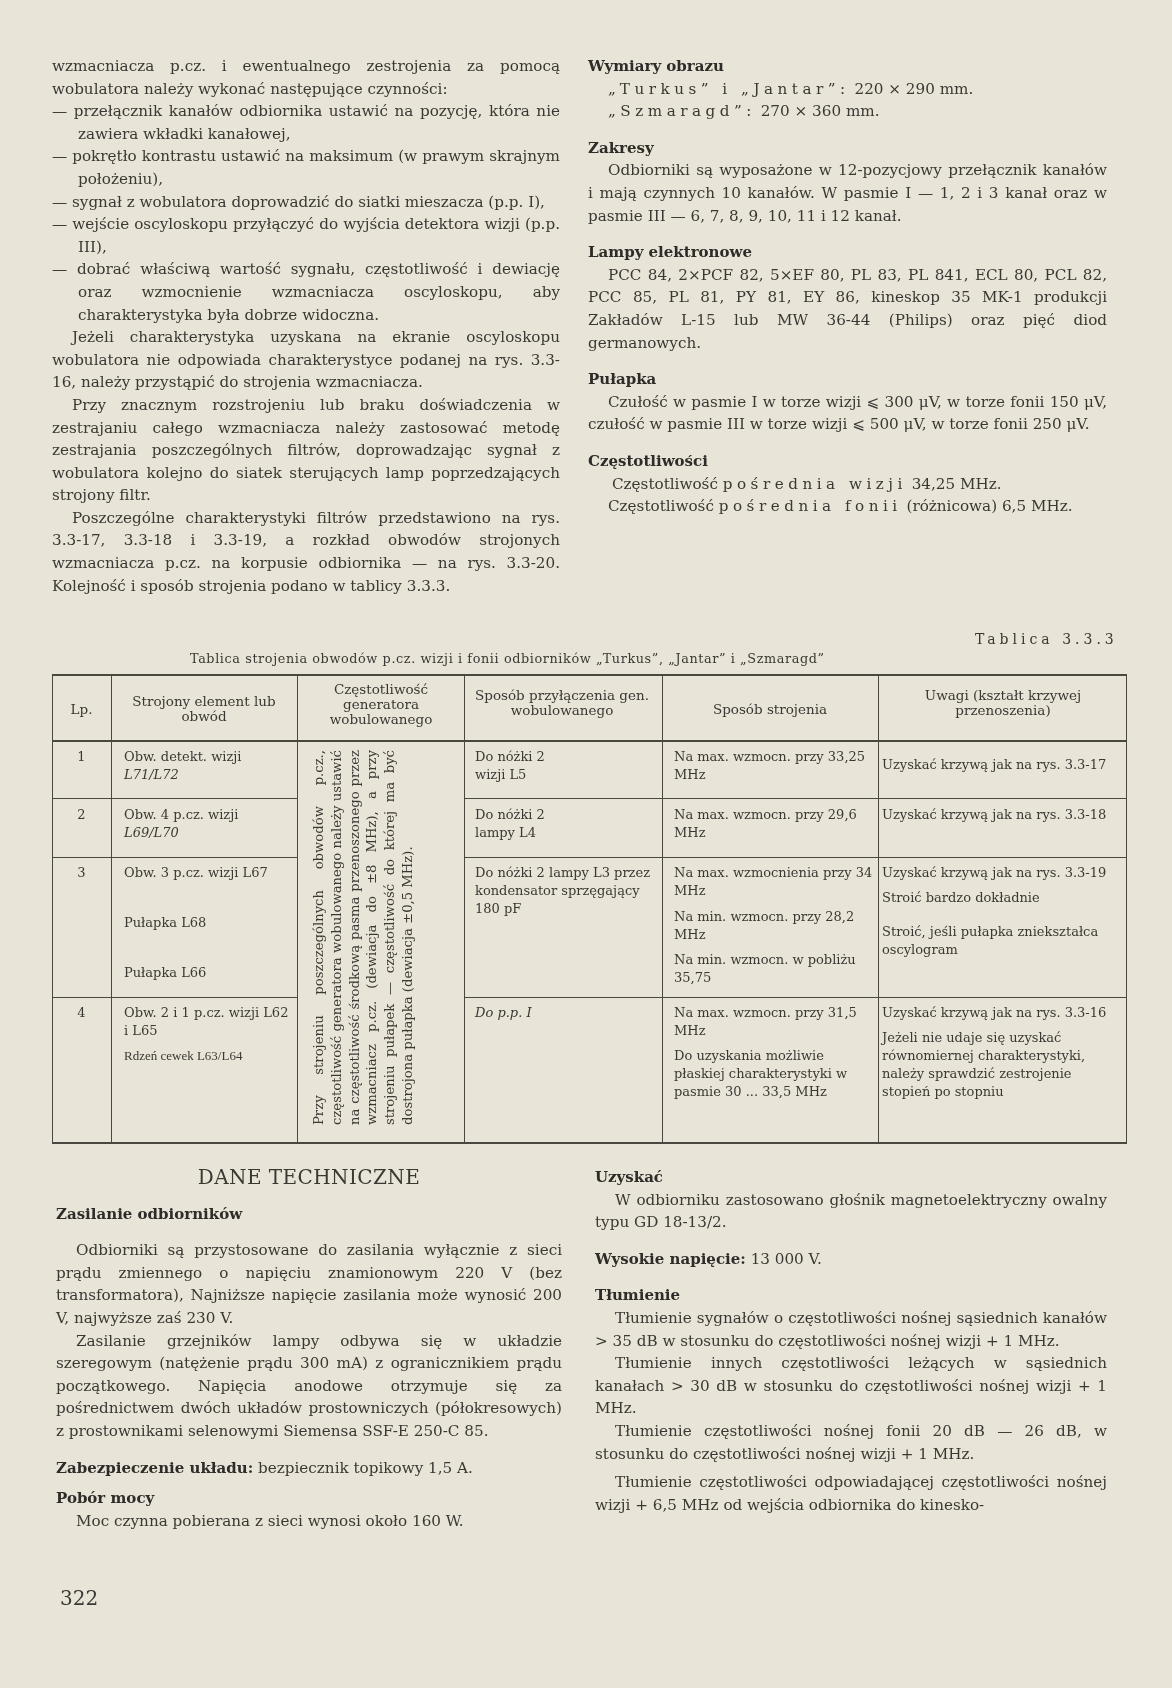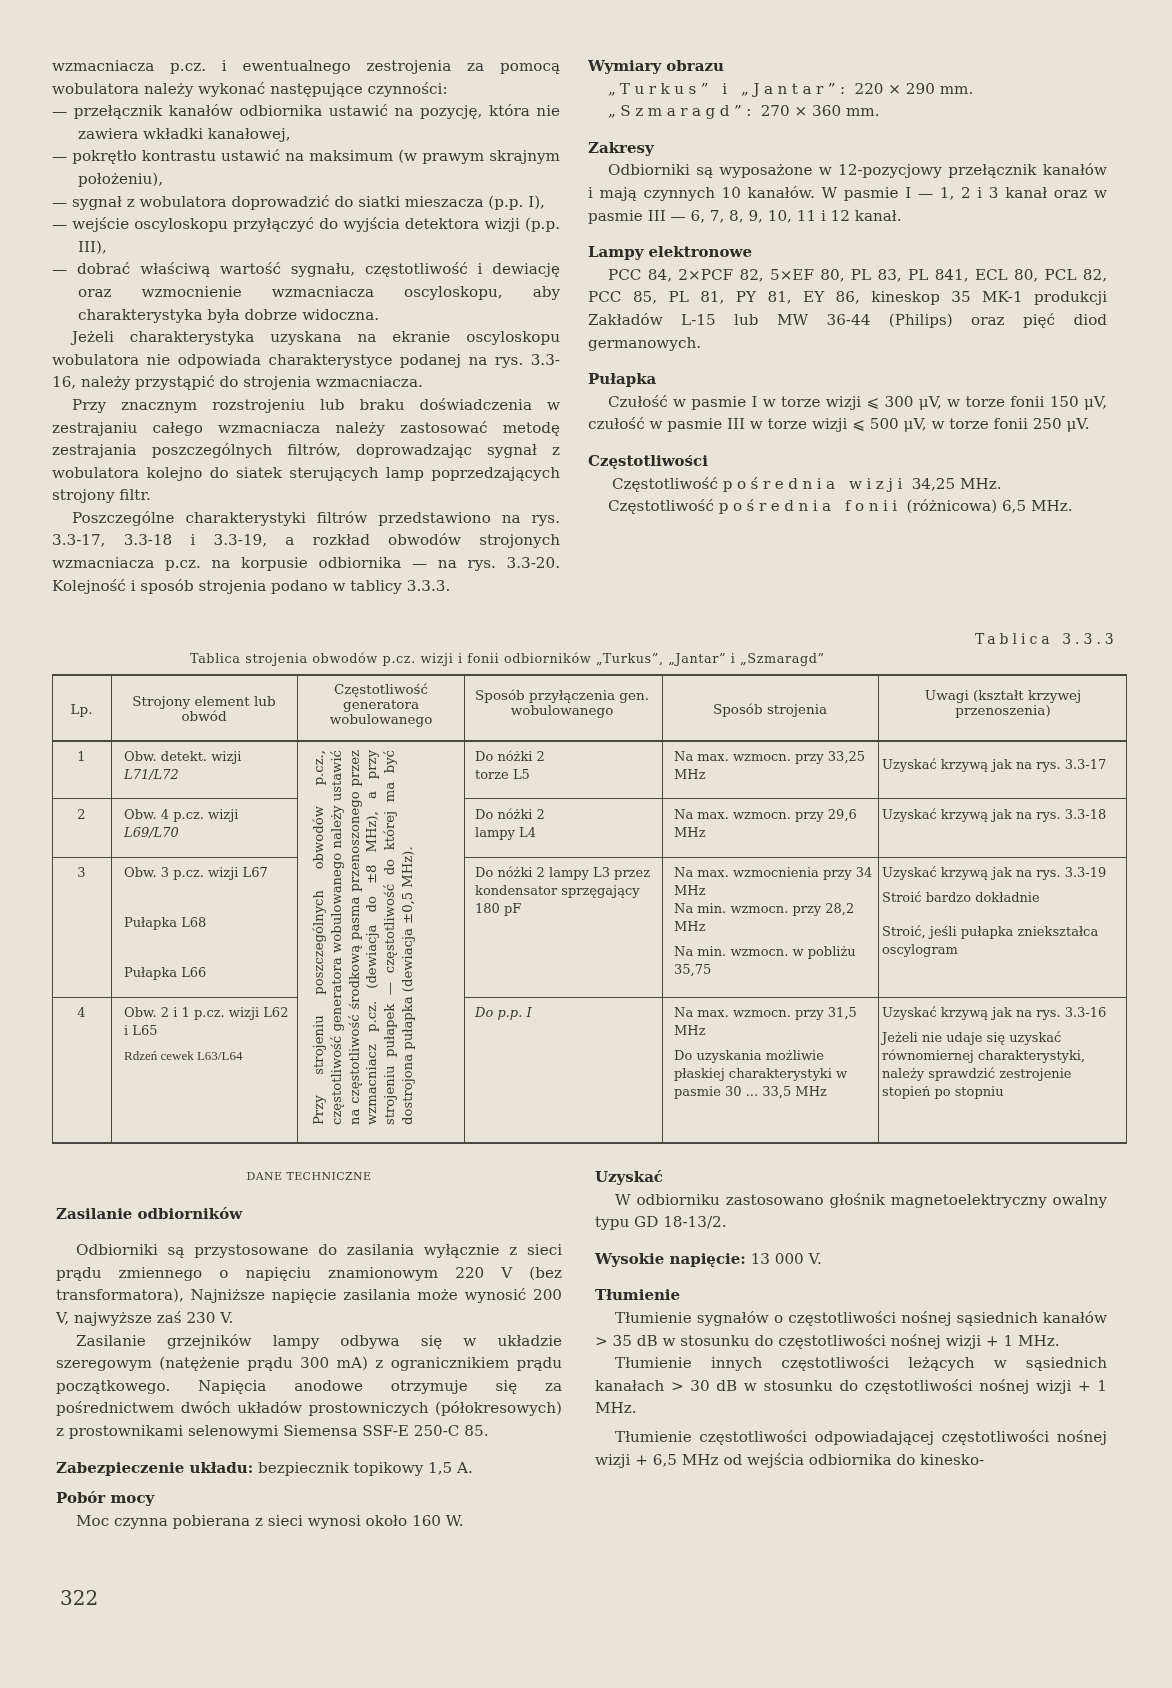--- a/index.html
+++ b/index.html
@@ -111,21 +111,21 @@
   <div class="cell hcell" style="left:618px; top:28px; width:200px;">Sposób strojenia</div>
   <div class="cell hcell" style="left:836px; top:14px; width:230px;">Uwagi (kształt krzywej przenoszenia)</div>
 
   <div class="cell" style="left:0; top:74px; width:59px; text-align:center;">1</div>
   <div class="cell" style="left:72px; top:74px; width:170px;">
     <div>Obw. detekt. wizji</div>
     <div style="font-style:italic;">L71/L72</div>
   </div>
   <div class="cell" style="left:423px; top:74px; width:180px;">
     <div>Do nóżki 2</div>
-    <div>torze L5</div>
+    <div>wizji L5</div>
   </div>
   <div class="cell" style="left:622px; top:74px; width:200px;">Na max. wzmocn. przy 33,25 MHz</div>
   <div class="cell" style="left:830px; top:74px; width:236px;margin-top:8px;">Uzyskać krzywą jak na rys. 3.3-17</div>
 
   <div class="cell" style="left:0; top:132px; width:59px; text-align:center;">2</div>
   <div class="cell" style="left:72px; top:132px; width:170px;">
     <div>Obw. 4 p.cz. wizji</div>
     <div style="font-style:italic;">L69/L70</div>
   </div>
   <div class="cell" style="left:423px; top:132px; width:180px;">
@@ -137,21 +137,21 @@
 
   <div class="cell" style="left:0; top:190px; width:59px; text-align:center;">3</div>
   <div class="cell" style="left:72px; top:190px; width:170px;">
     <div>Obw. 3 p.cz. wizji L67</div>
     <div style="margin-top:32px;">Pułapka L68</div>
     <div style="margin-top:32px;">Pułapka L66</div>
   </div>
   <div class="cell" style="left:423px; top:190px; width:180px;">Do nóżki 2 lampy L3 przez kondensator sprzęgający 180 pF</div>
   <div class="cell" style="left:622px; top:190px; width:200px;">
     <div>Na max. wzmocnienia przy 34 MHz</div>
-    <div style="margin-top:0;">Na min. wzmocn. przy 28,2 MHz</div>
+    <div style="margin-top:8px;">Na min. wzmocn. przy 28,2 MHz</div>
     <div style="margin-top:7px;">Na min. wzmocn. w pobliżu 35,75</div>
   </div>
   <div class="cell" style="left:830px; top:190px; width:236px;">
     <div>Uzyskać krzywą jak na rys. 3.3-19</div>
     <div style="margin-top:7px;">Stroić bardzo dokładnie</div>
     <div style="margin-top:16px;">Stroić, jeśli pułapka zniekształca oscylogram</div>
   </div>
 
   <div class="cell" style="left:0; top:330px; width:59px; text-align:center;">4</div>
   <div class="cell" style="left:72px; top:330px; width:170px;">
@@ -165,21 +165,21 @@
   </div>
   <div class="cell" style="left:830px; top:330px; width:236px;">
     <div>Uzyskać krzywą jak na rys. 3.3-16</div>
     <div style="margin-top:7px;">Jeżeli nie udaje się uzyskać równomiernej charakterystyki, należy sprawdzić zestrojenie stopień po stopniu</div>
   </div>
 </div>
 
 <div class="rot">Przy strojeniu poszczególnych obwodów p.cz., częstotliwość generatora wobulowanego należy ustawić na częstotliwość środkową pasma przenoszonego przez wzmacniacz p.cz. (dewiacja do ±8 MHz), a przy strojeniu pułapek — częstotliwość do której ma być dostrojona pułapka (dewiacja ±0,5 MHz).</div>
 
 <div class="col" style="left:56px; top:1166px; width:506px;">
-  <p class="center-title" style="font-size:11px;">DANE TECHNICZNE</p>
+  <p class="center-title" style="font-size:20px;">DANE TECHNICZNE</p>
   <div class="gap"></div>
   <p class="hd">Zasilanie odbiorników</p>
   <div class="gap"></div>
   <p class="ind">Odbiorniki są przystosowane do zasilania wyłącznie z sieci prądu zmiennego o napięciu znamionowym 220 V (bez transformatora), Najniższe napięcie zasilania może wynosić 200 V, najwyższe zaś 230 V.</p>
   <p class="ind">Zasilanie grzejników lampy odbywa się w układzie szeregowym (natężenie prądu 300 mA) z ogranicznikiem prądu początkowego. Napięcia anodowe otrzymuje się za pośrednictwem dwóch układów prostowniczych (półokresowych) z prostownikami selenowymi Siemensa SSF-E 250-C 85.</p>
   <div class="gap"></div>
   <p>
     <span class="hd">Zabezpieczenie układu:</span>
     <span>bezpiecznik topikowy 1,5 A.</span>
   </p>
@@ -193,16 +193,17 @@
   <p class="ind">W odbiorniku zastosowano głośnik magnetoelektryczny owalny typu GD 18-13/2.</p>
   <div class="gap"></div>
   <p>
     <span class="hd">Wysokie napięcie:</span>
     <span>13 000 V.</span>
   </p>
   <div class="gap"></div>
   <p class="hd">Tłumienie</p>
   <p class="ind">Tłumienie sygnałów o częstotliwości nośnej sąsiednich kanałów &gt; 35 dB w stosunku do częstotliwości nośnej wizji + 1 MHz.</p>
   <p class="ind">Tłumienie innych częstotliwości leżących w sąsiednich kanałach &gt; 30 dB w stosunku do częstotliwości nośnej wizji + 1 MHz.</p>
+  <p class="ind">Tłumienie częstotliwości nośnej fonii 20 dB — 26 dB, w stosunku do częstotliwości nośnej wizji + 1 MHz.</p>
   <p class="ind" style="margin-top:6px;">Tłumienie częstotliwości odpowiadającej częstotliwości nośnej wizji + 6,5 MHz od wejścia odbiornika do kinesko-</p>
 </div>
 
 <div class="pgnum">322</div>
 
 </body></html>

